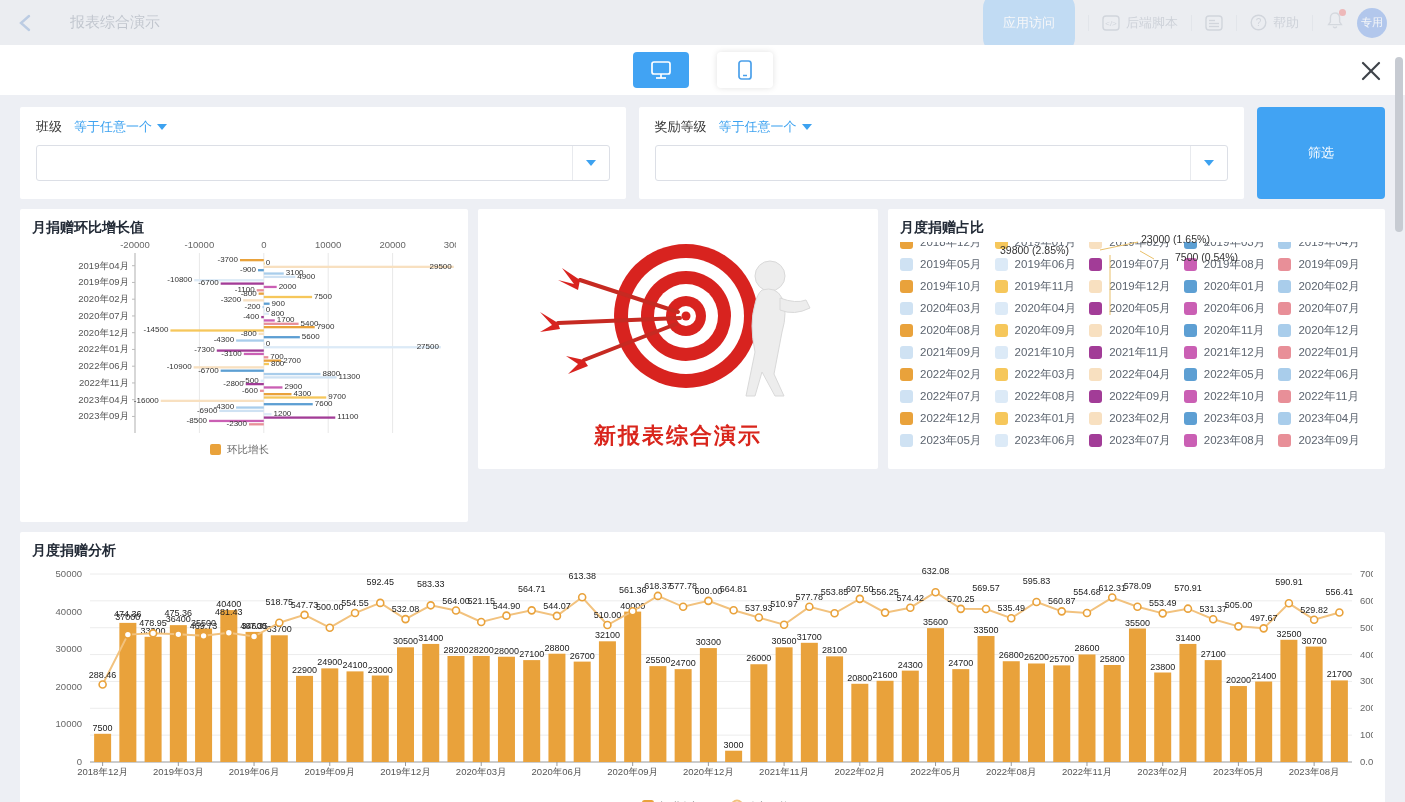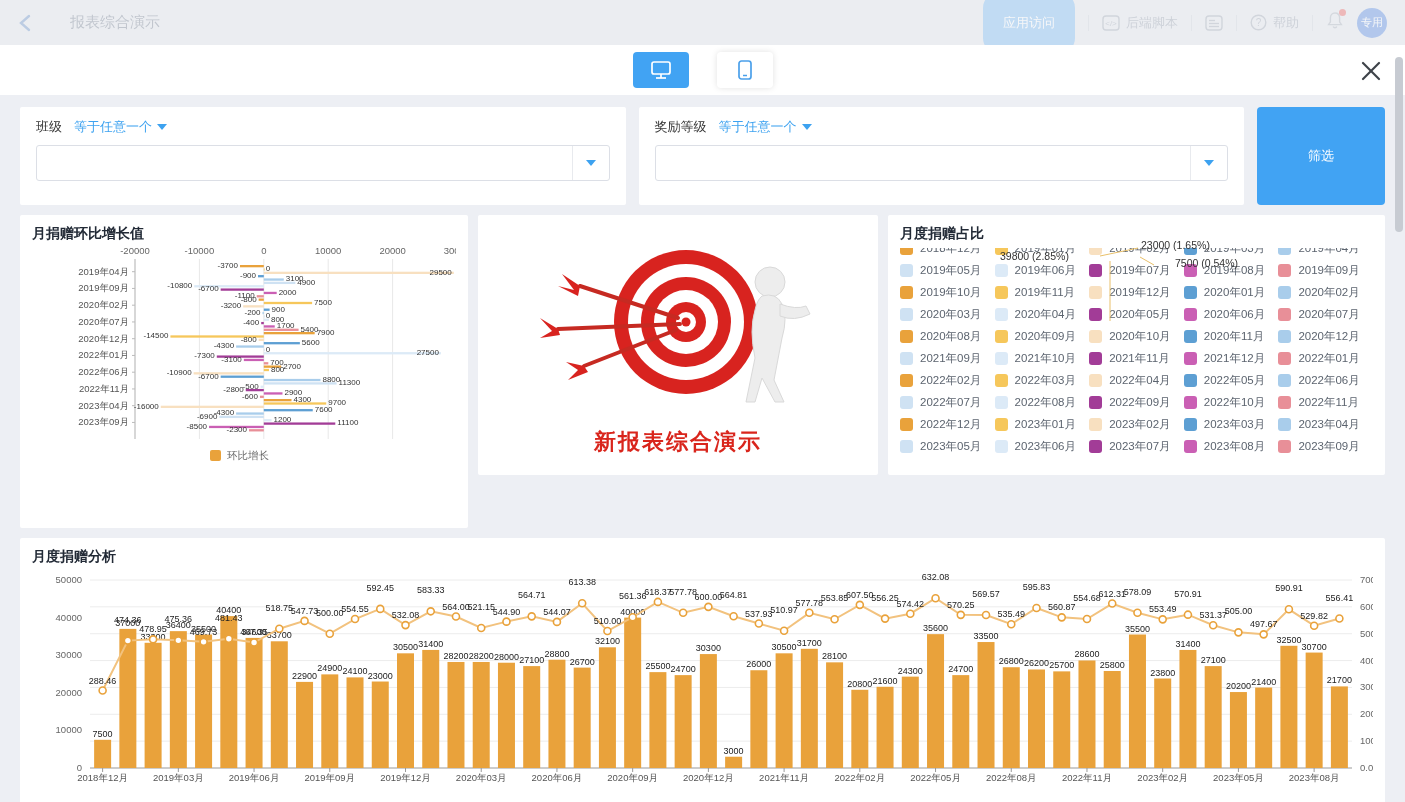--- a/index.html
+++ b/index.html
@@ -22,21 +22,21 @@
   .modal-bar{height:50px;background:#fff;position:relative;display:flex;
              align-items:center;justify-content:center;gap:28px;}
   .device-btn{width:56px;height:36px;border-radius:4px;display:flex;align-items:center;
               justify-content:center;cursor:pointer;}
   .device-btn.active{background:#41a3f3;}
   .device-btn.inactive{background:#fff;box-shadow:0 0 6px rgba(0,0,0,.12);}
   .close-x{position:absolute;right:24px;top:16px;cursor:pointer;}
   
   .content{padding:12px 20px 0 20px;}
   .filter-row{display:flex;gap:13px;margin-bottom:10px;}
-  .fcard{flex:1;background:#fff;border-radius:2px;padding:11px 16px 24px 16px;box-sizing:border-box;}
+  .fcard{flex:1;background:#fff;border-radius:2px;padding:11px 16px 18px 16px;box-sizing:border-box;}
   .frow1{display:flex;align-items:center;gap:12px;}
   .flabel{font-size:13px;color:#333;}
   .fop{color:#3da2f0;font-size:13px;display:flex;align-items:center;gap:5px;cursor:pointer;}
   .caret{width:0;height:0;border-left:5px solid transparent;border-right:5px solid transparent;
          border-top:6px solid #3da2f0;}
   .fselect{margin-top:9px;height:34px;border:1px solid #dcdfe6;border-radius:3px;
            position:relative;background:#fff;cursor:pointer;}
   .fselect .arrow-zone{position:absolute;right:0;top:0;bottom:0;width:36px;
            border-left:1px solid #e8eaee;display:flex;align-items:center;justify-content:center;}
   .filter-btn{width:128px;background:#41a3f3;color:#fff;font-size:13px;border:none;

